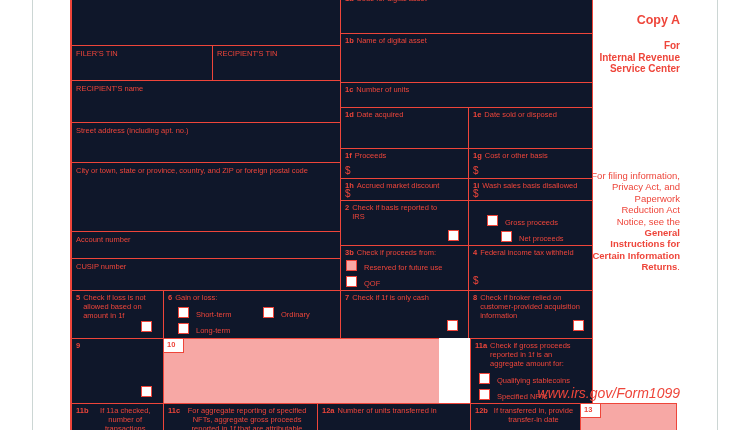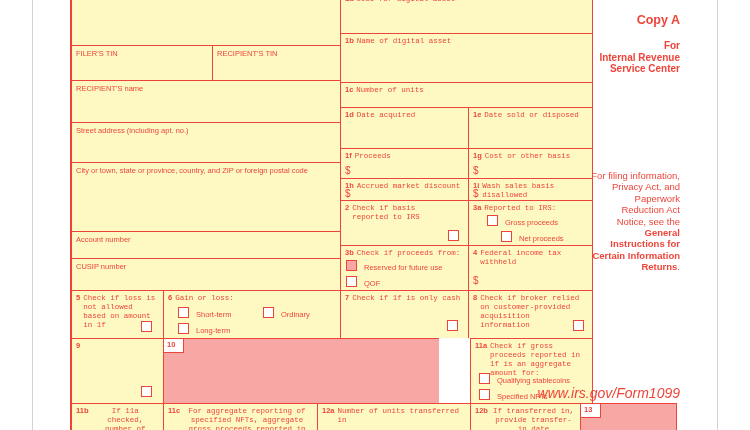--- a/index.html
+++ b/index.html
@@ -1,27 +1,27 @@
 <!DOCTYPE html>
 <html><head>
 <meta charset="utf-8">
 <style>
   html,body{margin:0;padding:0;background:#fff;}
   .page{position:relative;width:750px;height:430px;background:#ffffff;overflow:hidden;
         font-family:"Liberation Sans", sans-serif;color:#ee453a;}
   .cutline{position:absolute;top:0;width:1px;height:430px;background:#ccd6d4;}
   .vborder{position:absolute;width:1px;background:#ee453a;}
-  .cell{position:absolute;box-sizing:border-box;border-left:1px solid #ee453a;border-top:1px solid #ee453a;background:#fef9c3;}
+  .cell{position:absolute;box-sizing:border-box;border-left:1px solid #ee453a;border-top:1px solid #ee453a;background:#0f172a;}
   .cell.notop{border-top:none;}
   .cell.thick{border-left-width:2px;}
   .cell.pinkbg{background:#f7a8a5;}
   .lbl{font-size:7.5px;line-height:1.2;padding:3px 4px 0 4px;}
   .lbl2{display:flex;align-items:flex-start;gap:3px;font-size:7.5px;line-height:1.18;padding:3px 4px 0 4px;}
   .num{font-weight:700;white-space:nowrap;}
-  .txt{flex:1;font-family:Liberation Mono, monospace;}
+  .txt{flex:1;}
   .center-txt .txt{text-align:center;}
   .cb{position:absolute;width:11px;height:11px;border:1px solid #ee453a;background:#fff;box-sizing:border-box;}
   .cb.shaded{background:#f7a8a5;}
   .opt{position:absolute;display:flex;align-items:flex-end;gap:7px;font-size:7.5px;line-height:1;}
   .opt .cb{position:static;flex:none;}
   .dollar{position:absolute;left:4px;bottom:2px;font-size:10px;line-height:1;}
   .chip{position:absolute;left:0;top:0;background:#fff;font-size:7.5px;font-weight:700;line-height:1;
         padding:2px 8px 3px 3px;border-right:1px solid #ee453a;border-bottom:1px solid #ee453a;}
   .copy-a{position:absolute;right:70px;top:13px;font-size:12.5px;font-weight:700;text-align:right;}
   .irs-center{position:absolute;right:70px;top:40px;font-size:10px;font-weight:700;line-height:11.5px;text-align:right;}
@@ -211,24 +211,20 @@
   </div>
 
   <div class="cell" style="left:340px;top:200px;width:128px;height:45px;">
     <div class="lbl2" style="padding-right:24px;">
       <span class="num">2</span>
       <span class="txt">Check if basis reported to IRS</span>
     </div>
     <div class="cb" style="right:9px;bottom:4px;"></div>
   </div>
   <div class="cell" style="left:468px;top:200px;width:124px;height:45px;">
-    <div class="lbl2">
-      <span class="num">3a</span>
-      <span class="txt">Reported to IRS:</span>
-    </div>
     <div class="opt" style="left:18px;top:14px;">
       <div class="cb"></div>
       <span>Gross proceeds</span>
     </div>
     <div class="opt" style="left:18px;top:30px;padding-left:14px;">
       <div class="cb"></div>
       <span>Net proceeds</span>
     </div>
   </div>
 

